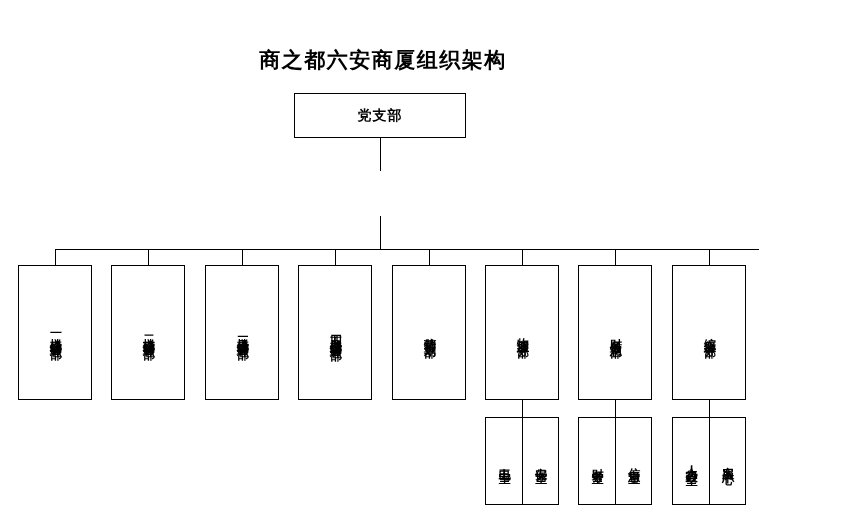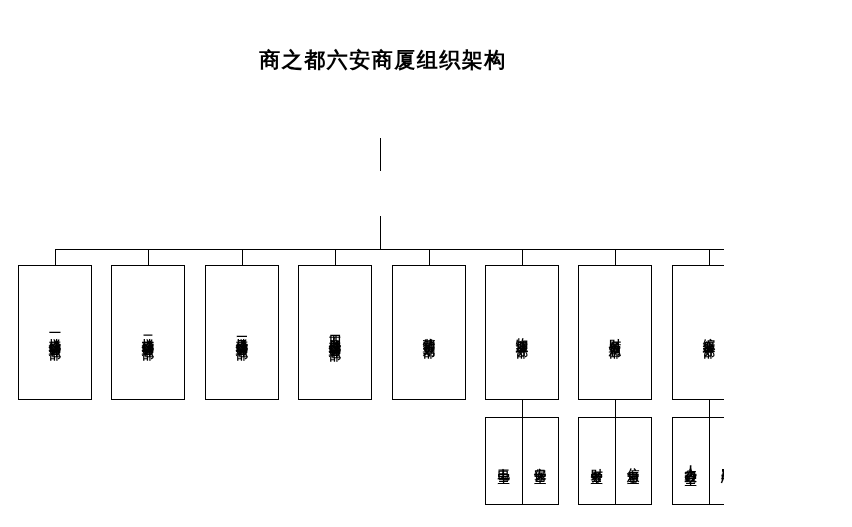--- a/index.html
+++ b/index.html
@@ -1,19 +1,20 @@
 <!DOCTYPE html>
 <html><head>
 <meta charset="utf-8">
 <style>
   html, body { margin: 0; padding: 0; background: #ffffff; }
   .canvas {
     position: relative; width: 724px; height: 527px; background: #ffffff;
-    font-family: Liberation Sans, sans-serif; color: #000000;
+    font-family: Liberation Mono, monospace; color: #000000;
     overflow: hidden;
+    padding-left: 35px;
   }
   .title {
     position: absolute; left: 252px; top: 46px; width: 262px;
     text-align: center; font-size: 21px; font-weight: bold;
     letter-spacing: 1.5px; white-space: nowrap;
   }
   .node {
     position: absolute; border: 1px solid #000000; background: #ffffff;
     box-sizing: border-box; display: flex; align-items: center; justify-content: center;
     font-weight: bold;
@@ -34,20 +35,23 @@
   }
   .sub + .sub { margin-left: -1px; }
 </style>
 </head>
 <body>
 
 <div class="canvas">
 
   <div class="title">商之都六安商厦组织架构</div>
 
+  <div class="node" style="left:294px; top:93px; width:172px; height:45px">
+    <span class="hlabel">党支部</span>
+  </div>
 
   <div class="line" style="left:380px; top:138px; width:1px; height:33px"></div>
 
 
   <div class="line" style="left:380px; top:216px; width:1px; height:34px"></div>
 
   <div class="line" style="left:55px; top:249px; width:748px; height:1px"></div>
 
   <div class="line stub" style="left:55px"></div>
   <div class="line stub" style="left:148px"></div>

